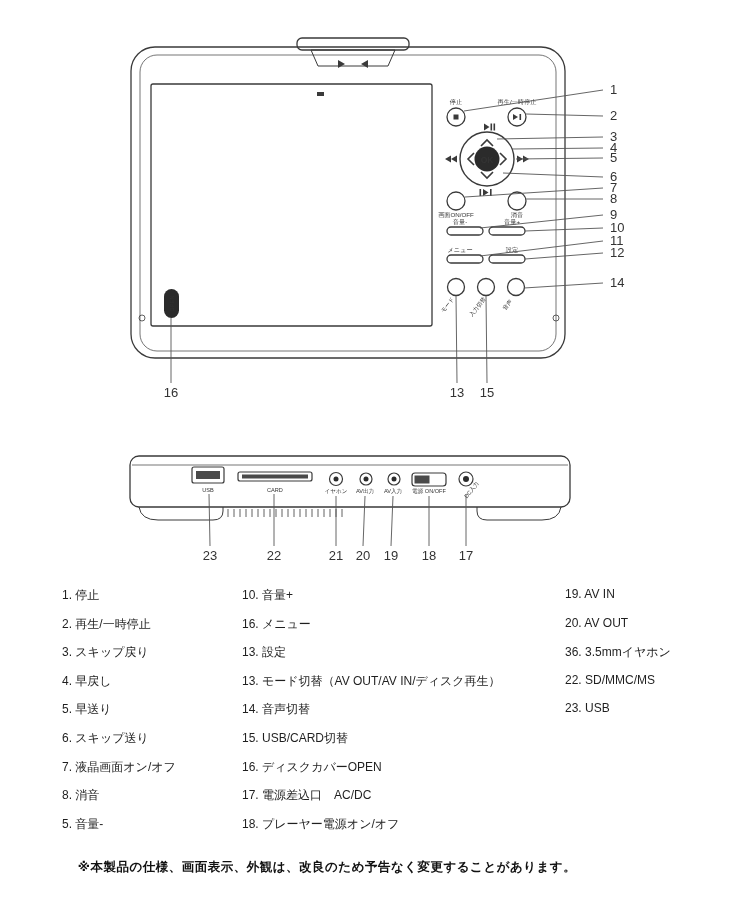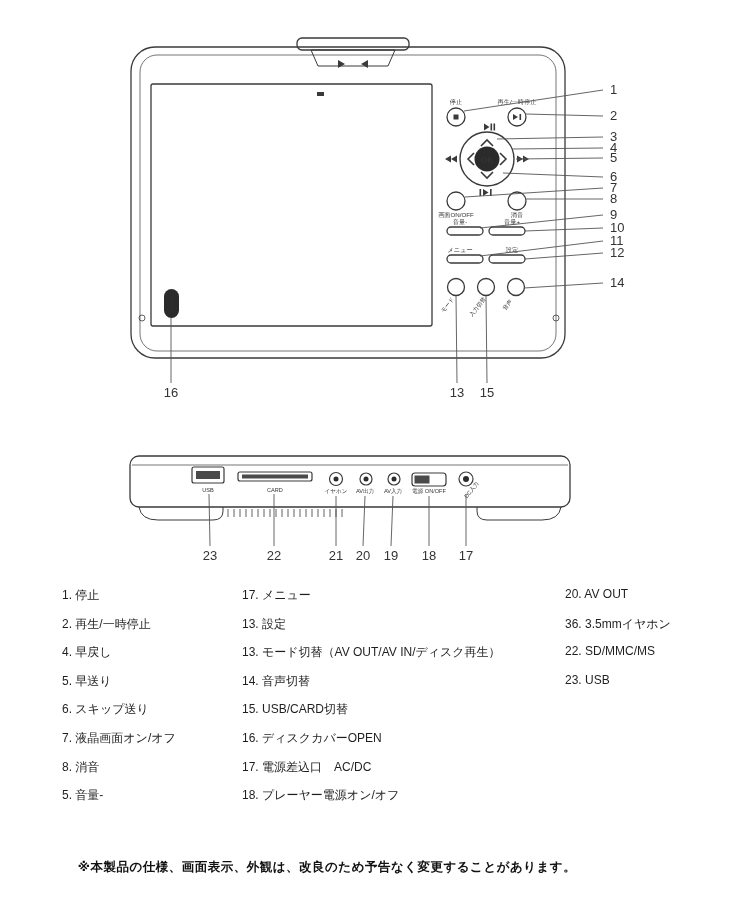--- a/index.html
+++ b/index.html
@@ -214,38 +214,41 @@
       <text class="num" text-anchor="middle" x="391" y="560">19</text>
       <text class="num" text-anchor="middle" x="429" y="560">18</text>
       <text class="num" text-anchor="middle" x="466" y="560">17</text>
     </g>
   </svg>
 
   <div class="legend">
     <div class="legend-col col1">
       <div class="legend-item">1. 停止</div>
       <div class="legend-item">2. 再生/一時停止</div>
+      <div class="legend-item">3. スキップ戻り</div>
       <div class="legend-item">4. 早戻し</div>
       <div class="legend-item">5. 早送り</div>
       <div class="legend-item">6. スキップ送り</div>
       <div class="legend-item">7. 液晶画面オン/オフ</div>
       <div class="legend-item">8. 消音</div>
       <div class="legend-item">5. 音量-</div>
     </div>
     <div class="legend-col col2">
-      <div class="legend-item">17. メニュー</div>
+      <div class="legend-item">10. 音量+</div>
+      <div class="legend-item">16. メニュー</div>
       <div class="legend-item">13. 設定</div>
       <div class="legend-item">13. モード切替（AV OUT/AV IN/ディスク再生）</div>
       <div class="legend-item">14. 音声切替</div>
       <div class="legend-item">15. USB/CARD切替</div>
       <div class="legend-item">16. ディスクカバーOPEN</div>
       <div class="legend-item">17. 電源差込口　AC/DC</div>
       <div class="legend-item">18. プレーヤー電源オン/オフ</div>
     </div>
     <div class="legend-col col3">
+      <div class="legend-item">19. AV IN</div>
       <div class="legend-item">20. AV OUT</div>
       <div class="legend-item">36. 3.5mmイヤホン</div>
       <div class="legend-item">22. SD/MMC/MS</div>
       <div class="legend-item">23. USB</div>
     </div>
   </div>
 
   <div class="footer-note">※本製品の仕様、画面表示、外観は、改良のため予告なく変更することがあります。</div>
 </div>
 

